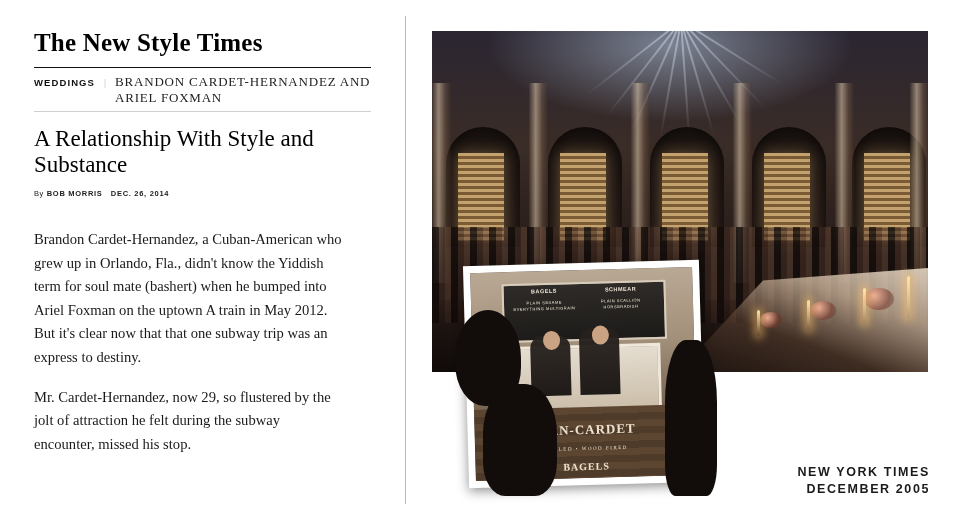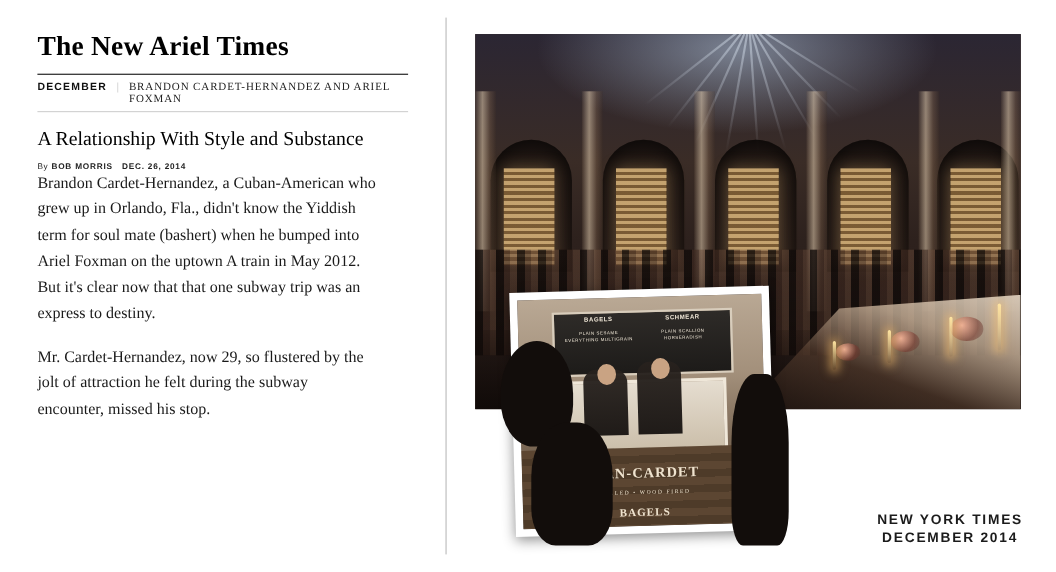--- a/index.html
+++ b/index.html
@@ -59,39 +59,39 @@
     font-weight: bold;
     letter-spacing: 1.1px;
     color: #111;
   }
   #kicker-sep {
     color: #bbb;
     font-size: 10px;
   }
   #couple {
     font-family: "Liberation Serif", serif;
-    font-size: 10px;
+    font-size: 13px;
     letter-spacing: 0.8px;
     color: #222;
   }
   #headline {
     font-family: "Liberation Serif", serif;
-    font-size: 18px;
+    font-size: 23px;
     line-height: 1.15;
     font-weight: normal;
     color: #000;
     margin: 14px 0 10px 0;
   }
   #byline {
     font-family: "Liberation Sans", sans-serif;
     font-size: 7.5px;
     letter-spacing: 0.7px;
     color: #222;
     font-weight: bold;
-    margin-bottom: 0;
+    margin-bottom: 30px;
   }
   #byline .by-label {
     font-weight: normal;
     letter-spacing: 0.6px;
   }
   .para {
     font-family: "Liberation Serif", serif;
     font-size: 14.6px;
     line-height: 1.62;
     color: #1a1a1a;
@@ -295,42 +295,42 @@
     position: absolute;
     background: #120d0b;
     border-radius: 50% 50% 40% 45%;
   }
 
   
   #credit {
     position: absolute;
     right: 30px;
     bottom: 22px;
-    text-align: center;
+    text-align: right;
     font-family: "Liberation Sans", sans-serif;
     font-size: 12.5px;
     font-weight: bold;
     letter-spacing: 1.6px;
     color: #1b1b1b;
     line-height: 1.35;
   }
 </style>
 </head>
 <body>
 
 <div id="page">
 
   <div id="article">
 
     <div id="masthead">
-      <span class="mh">The New Ariel Times</span>
+      <span class="mh">The New Style Times</span>
     </div>
 
     <div id="kicker-row">
-      <span id="kicker">DECEMBER</span>
+      <span id="kicker">WEDDINGS</span>
       <span id="kicker-sep">|</span>
       <span id="couple">BRANDON CARDET-HERNANDEZ AND ARIEL FOXMAN</span>
     </div>
 
     <h1 id="headline">A Relationship With Style and Substance</h1>
 
     <div id="byline">
       <span class="by-label">By</span>
       <span>BOB MORRIS</span>
       &nbsp;&nbsp;<span>DEC. 26, 2014</span>
@@ -414,16 +414,16 @@
   </div>
 
   <div id="photo-inset-fg">
     <div class="blob" style="left:0px;   top:10px; width:66px; height:96px;"></div>
     <div class="blob" style="left:28px;  top:84px; width:74px; height:112px; border-radius:44% 44% 30% 30%;"></div>
     <div class="blob" style="left:210px; top:40px; width:52px; height:156px; border-radius:40% 40% 20% 20%;"></div>
   </div>
 
   <div id="credit">
     <div>NEW YORK TIMES</div>
-    <div>DECEMBER 2014</div>
+    <div>DECEMBER 2005</div>
   </div>
 
 </div>
 
 </body></html>

